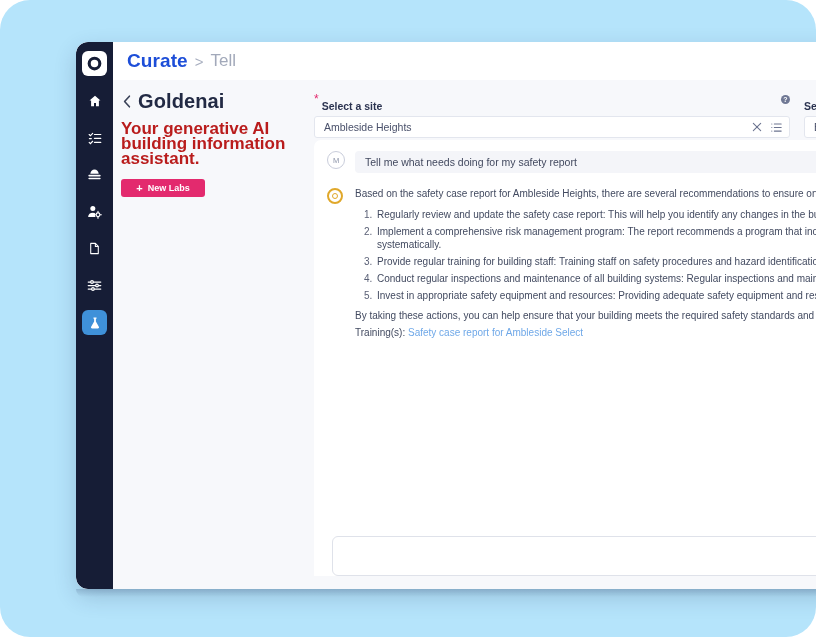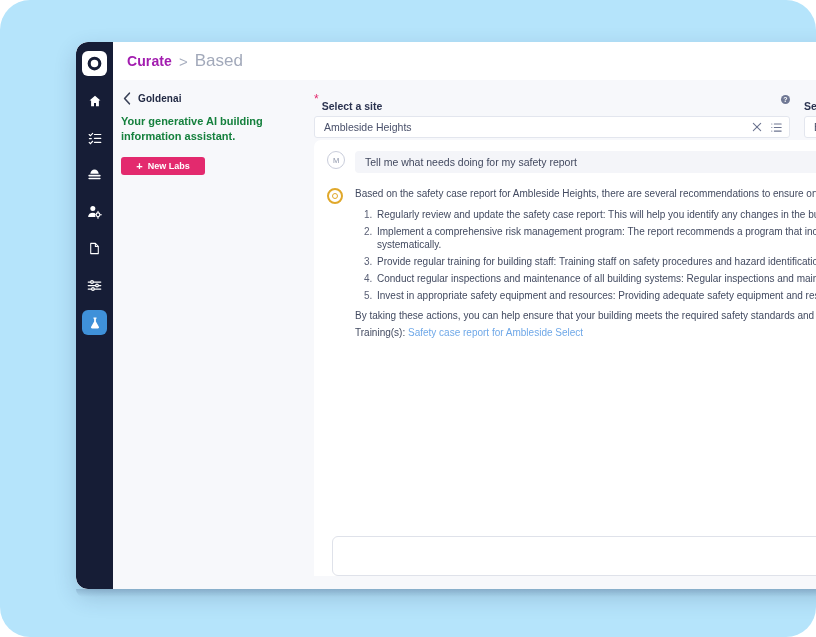--- a/index.html
+++ b/index.html
@@ -65,23 +65,23 @@
   #topbar {
     position: absolute;
     left: 37px; top: 0;
     width: 723px; height: 38px;
     background: #ffffff;
     display: flex;
     align-items: center;
     padding-left: 14px;
   }
   #crumb-root {
-    font-size: 14px;
+    font-size: 19px;
     font-weight: bold;
-    color: #a21caf;
+    color: #1d4ed8;
     letter-spacing: .1px;
   }
   #crumb-sep {
     font-size: 15px;
     color: #a7aebf;
     margin: 0 7px;
   }
   #crumb-leaf {
     font-size: 17px;
     color: #a2a9ba;
@@ -107,32 +107,32 @@
     align-items: center;
     padding: 10px 0 0 7px;
   }
   #back-chevron {
     width: 14px; height: 16px;
     display: flex; align-items: center; justify-content: center;
     color: #3a4258;
     cursor: pointer;
   }
   #tool-title {
-    font-size: 10px;
+    font-size: 20px;
     font-weight: bold;
     color: #222a44;
     margin-left: 4px;
     letter-spacing: .1px;
   }
   #tool-sub {
     margin: 8px 10px 0 8px;
-    font-size: 11px;
+    font-size: 17px;
     line-height: 15px;
     font-weight: bold;
-    color: #15803d;
+    color: #b91c1c;
   }
   #new-chat-btn {
     margin: 13px 0 0 8px;
     width: 84px; height: 18px;
     background: #e32a6e;
     border: none;
     border-radius: 3px;
     color: #ffffff;
     font-family: "Liberation Sans", sans-serif;
     font-size: 9px;
@@ -394,21 +394,21 @@
         <svg width="14" height="14" viewBox="0 0 24 24" fill="#ffffff">
           <path d="M9.4 2.6h5.2v1.9h-1.1v5l5.1 9.1c.8 1.4-.2 3-1.8 3H7.2c-1.6 0-2.6-1.6-1.8-3l5.1-9.1v-5H9.4z"></path>
         </svg>
       </div>
 
     </nav>
 
     <header id="topbar">
       <span id="crumb-root">Curate</span>
       <span id="crumb-sep">&gt;</span>
-      <span id="crumb-leaf">Based</span>
+      <span id="crumb-leaf">Tell</span>
     </header>
 
     <div id="body-area">
 
       <aside id="tool-panel">
 
         <div id="tool-header">
           <span id="back-chevron">
             <svg width="8" height="13" viewBox="0 0 8 13" fill="none" stroke="currentColor" stroke-width="1.6" stroke-linecap="round" stroke-linejoin="round">
               <path d="M6.4 1.2 1.6 6.5l4.8 5.3"></path>

